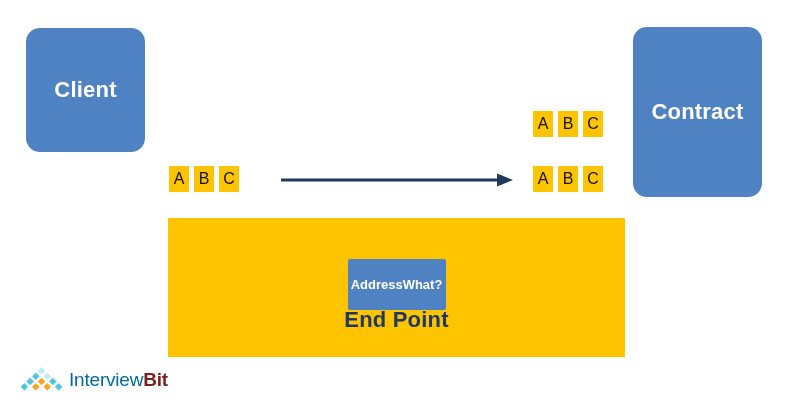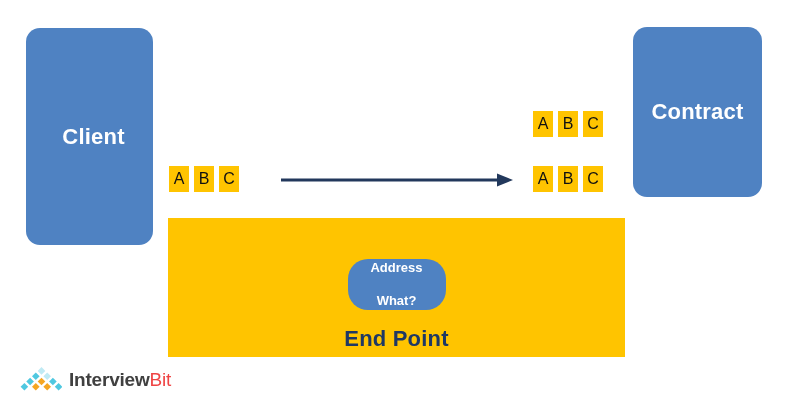--- a/index.html
+++ b/index.html
@@ -28,22 +28,21 @@
     justify-content: center;
     color: #ffffff;
     font-size: 22px;
     font-weight: bold;
     letter-spacing: 0.2px;
   }
   #client-box {
     left: 26px;
     top: 28px;
     width: 119px;
-    height: 217px;
-    padding-left: 8px;
+    height: 124px;
   }
   #service-box {
     left: 633px;
     top: 27px;
     width: 129px;
     height: 170px;
   }
 
   
   .letter-group {
@@ -91,35 +90,35 @@
     top: 41px;
     width: 457px;
     display: flex;
     justify-content: space-around;
     align-items: flex-start;
   }
   .pill {
     width: 98px;
     height: 51px;
     background: #4f82c2;
-    border-radius: 20px;
-    display: flex;
-    flex-direction: column;
-    align-items: center;
-    justify-content: space-between;
+    border-radius: 2px;
+    display: flex;
+    flex-direction: row;
+    align-items: center;
+    justify-content: center;
     color: #ffffff;
     font-size: 13px;
     font-weight: bold;
     line-height: 1.35;
   }
   .pill-line { display: block; }
   #endpoint-title {
     position: absolute;
     left: 0;
-    top: 108px;
+    top: 89px;
     width: 457px;
     text-align: center;
     color: #1f3864;
     font-size: 22px;
     font-weight: bold;
     letter-spacing: 0.2px;
   }
 
   
   #logo {
@@ -129,22 +128,22 @@
     display: flex;
     align-items: center;
     gap: 7px;
   }
   #logo-mark { display: block; }
   #logo-wordmark {
     font-size: 19px;
     letter-spacing: -0.2px;
     white-space: nowrap;
   }
-  .wm-strong { color: #404040; font-weight: bold; }
-  .wm-light { color: #ef4444; font-weight: normal; }
+  .wm-strong { color: #0369a1; font-weight: normal; }
+  .wm-light { color: #7f1d1d; font-weight: bold; }
 </style>
 </head>
 <body>
 
 <div id="canvas">
 
   <div class="node-box" id="client-box">
     <span>Client</span>
   </div>
 

